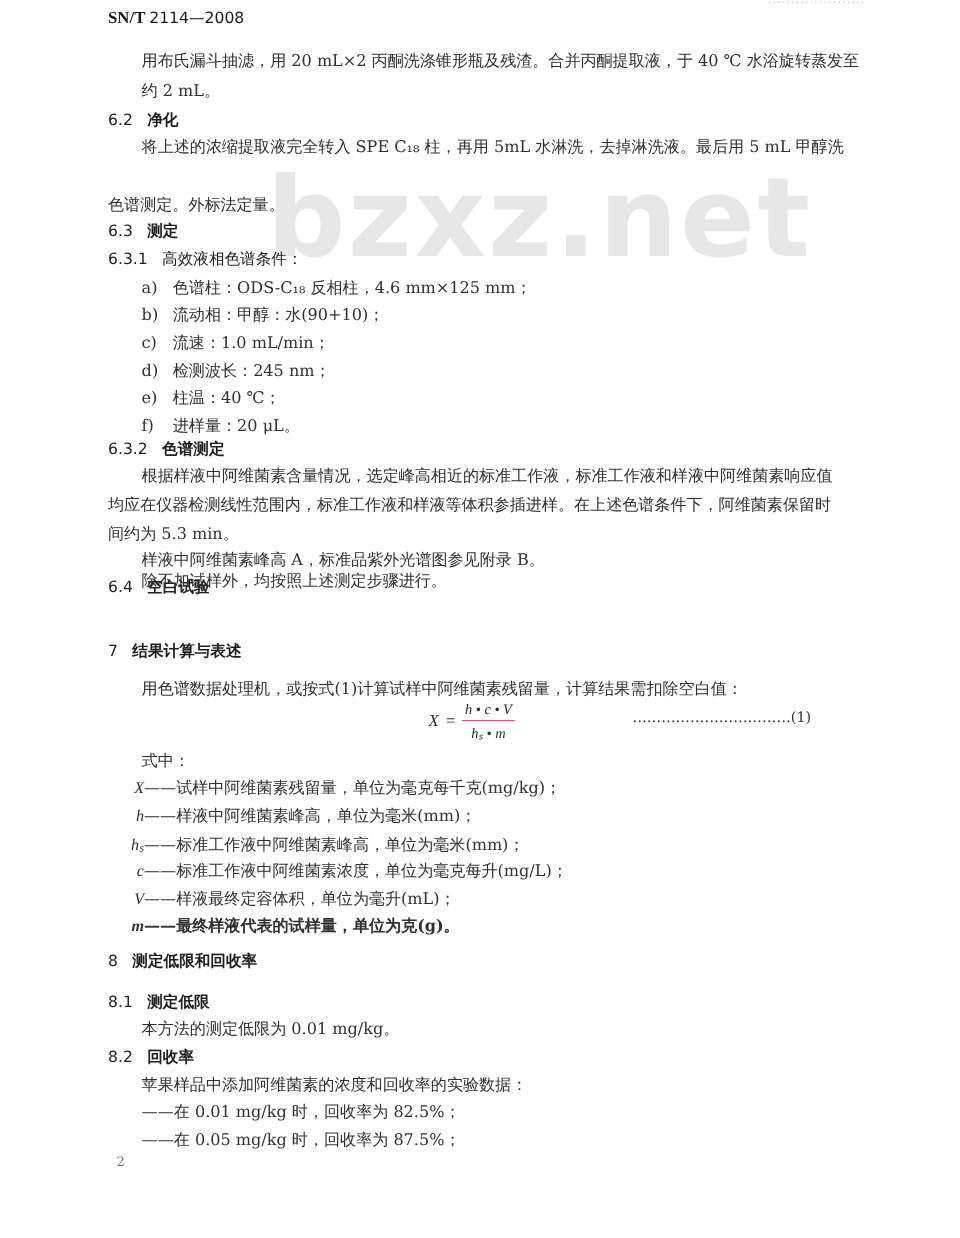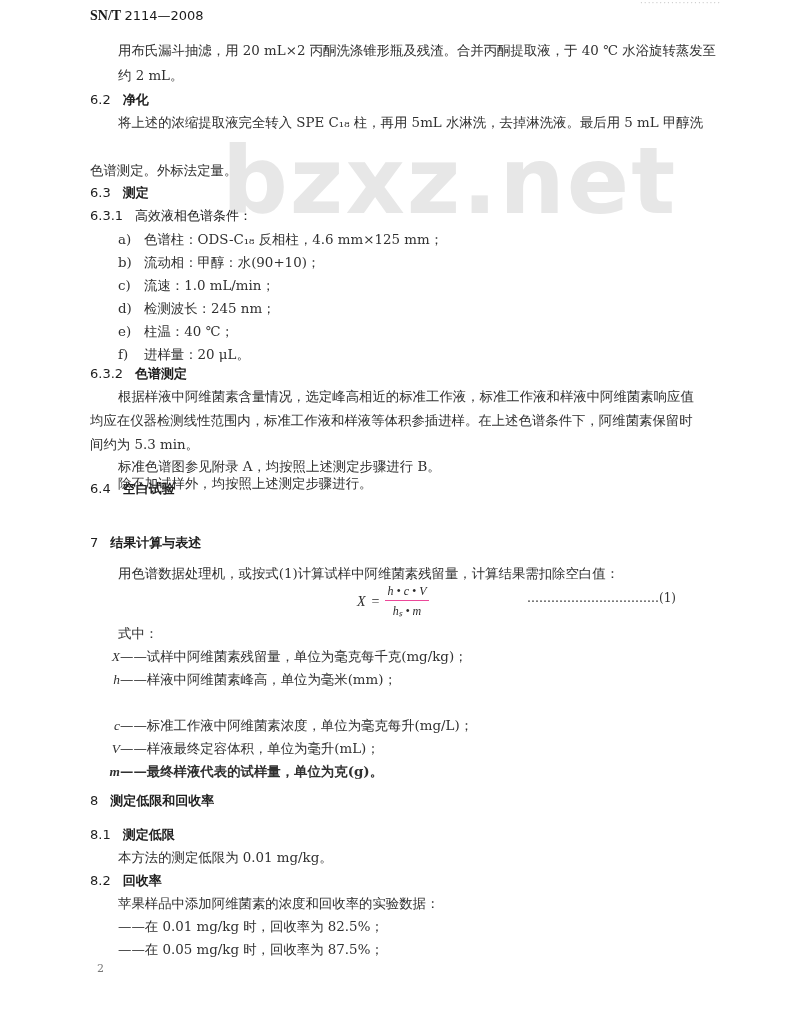--- a/index.html
+++ b/index.html
@@ -62,21 +62,21 @@
   <div class="abs p txt list-item" style="left:118px; top:300px;"><span class="lbl">d)</span><span>检测波长：245 nm；</span></div>
   <div class="abs p txt list-item" style="left:118px; top:323px;"><span class="lbl">e)</span><span>柱温：40 ℃；</span></div>
   <div class="abs p txt list-item" style="left:118px; top:346px;"><span class="lbl">f)</span><span>进样量：20 μL。</span></div>
 
   <div class="abs h txt" style="left:90px; top:365px;text-align:right;">
     <span class="num">6.3.2</span><span>色谱测定</span>
   </div>
   <div class="abs p txt" style="left:118px; top:388px;">根据样液中阿维菌素含量情况，选定峰高相近的标准工作液，标准工作液和样液中阿维菌素响应值</div>
   <div class="abs p txt" style="left:90px; top:412px;">均应在仪器检测线性范围内，标准工作液和样液等体积参插进样。在上述色谱条件下，阿维菌素保留时</div>
   <div class="abs p txt" style="left:90px; top:436px;">间约为 5.3 min。</div>
-  <div class="abs p txt" style="left:118px; top:458px;">标准色谱图参见附录 A，均按照上述测定步骤进行 B。</div>
+  <div class="abs p txt" style="left:118px; top:458px;">样液中阿维菌素峰高 A，标准品紫外光谱图参见附录 B。</div>
 
   <div class="abs h txt" style="left:90px; top:480px;">
     <span class="num">6.4</span><span>空白试验</span>
   </div>
   <div class="abs p txt" style="left:118px; top:475px;">除不加试样外，均按照上述测定步骤进行。</div>
 
   <div class="abs h txt" style="left:90px; top:534px;">
     <span class="num">7</span><span>结果计算与表述</span>
   </div>
   <div class="abs p txt" style="left:118px; top:565px;">用色谱数据处理机，或按式(1)计算试样中阿维菌素残留量，计算结果需扣除空白值：</div>
@@ -88,20 +88,21 @@
       <span class="num">h • c • V</span>
       <span class="den">hₛ • m</span>
     </span>
   </div>
   <div class="abs eqno txt">……………………………(1)</div>
 
   <div class="abs p txt" style="left:118px; top:625px;">式中：</div>
 
   <div class="abs p txt var-item" style="left:100px; top:648px;"><span class="sym">X</span><span>——试样中阿维菌素残留量，单位为毫克每千克(mg/kg)；</span></div>
   <div class="abs p txt var-item" style="left:100px; top:671px;"><span class="sym">h</span><span>——样液中阿维菌素峰高，单位为毫米(mm)；</span></div>
+  <div class="abs p txt var-item" style="left:100px; top:694px;"><span class="sym">hₛ</span><span>——标准工作液中阿维菌素峰高，单位为毫米(mm)；</span></div>
   <div class="abs p txt var-item" style="left:100px; top:717px;"><span class="sym">c</span><span>——标准工作液中阿维菌素浓度，单位为毫克每升(mg/L)；</span></div>
   <div class="abs p txt var-item" style="left:100px; top:740px;"><span class="sym">V</span><span>——样液最终定容体积，单位为毫升(mL)；</span></div>
   <div class="abs p txt var-item" style="left:100px; top:763px;font-weight:bold;"><span class="sym">m</span><span>——最终样液代表的试样量，单位为克(g)。</span></div>
 
   <div class="abs h txt" style="left:90px; top:792px;">
     <span class="num">8</span><span>测定低限和回收率</span>
   </div>
 
   <div class="abs h txt" style="left:90px; top:826px;">
     <span class="num">8.1</span><span>测定低限</span>

